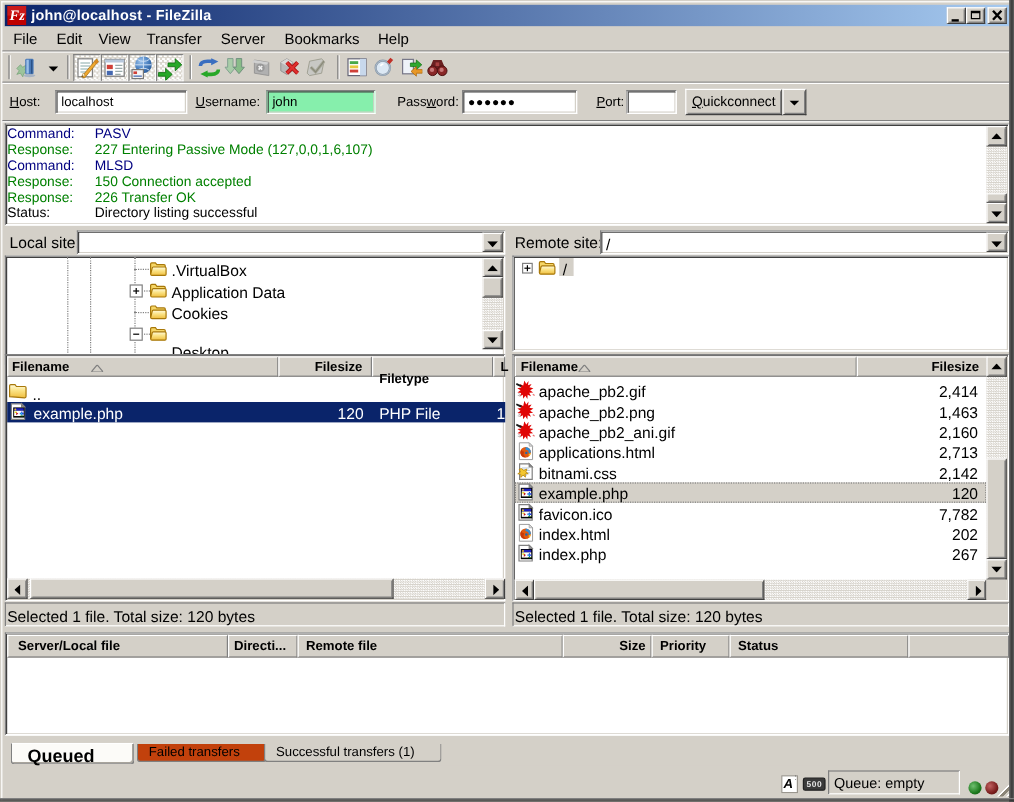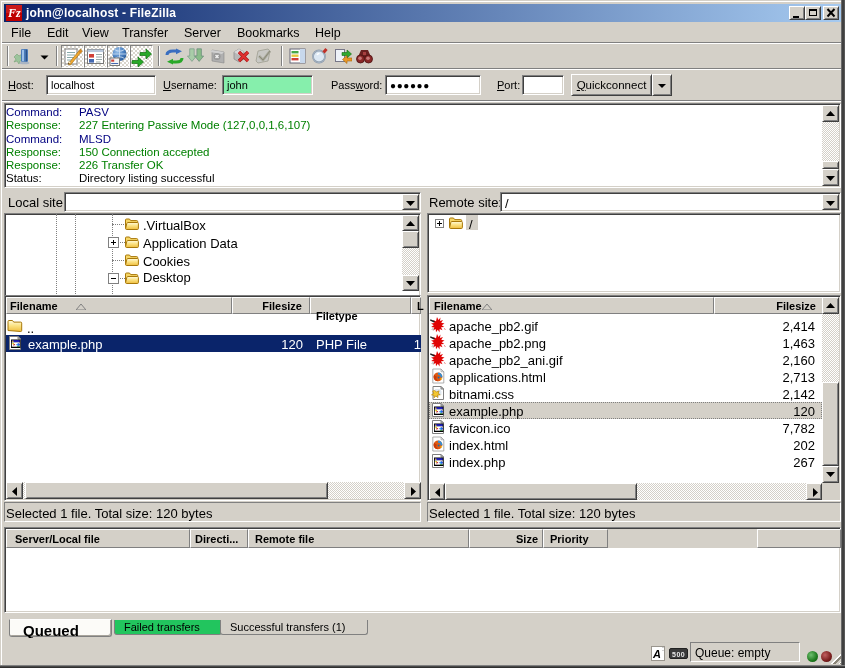--- a/index.html
+++ b/index.html
@@ -338,21 +338,21 @@
         </div>
       <div class="abs" style="left:138px;top:40px">Cookies</div>
       <div class="abs" style="left:103px;top:59px;width:11px;height:11px;background:#fff;border:1px solid #808080">
           <div class="abs" style="left:2px;top:4px;width:5px;height:1px;background:#000"></div>
         </div>
       <div class="abs" style="left:119px;top:56px">
           <svg width="16" height="16">
             <use href="#folder"></use>
           </svg>
         </div>
-      <div class="abs" style="left:138px;top:56px">Desktop</div>
+      <div class="abs" style="left:138px;top:72px">Desktop</div>
       <div class="abs" style="right:1px;top:1px;width:17px;height:76px">
         <div class="abs dither" style="left:0;top:0;width:17px;height:76px"></div>
         <div class="abs raised" style="left:0;top:0;width:17px;height:16px;background:#D4D0C8">
             <svg width="9" height="5" style="position:absolute;left:3px;top:5px">
               <path d="M4.5 0 L9 5 H0z" fill="#000"></path>
             </svg>
           </div>
         <div class="abs raised" style="left:0;top:16px;width:17px;height:17px;background:#D4D0C8"></div>
         <div class="abs raised" style="left:0;bottom:0;width:17px;height:16px;background:#D4D0C8">
             <svg width="9" height="5" style="position:absolute;left:3px;top:5px">
@@ -561,29 +561,32 @@
         </div>
       <div class="abs raised1" style="left:242px;top:0;width:221px;height:19px;background:#D4D0C8">
           <span class="abs" style="left:6px;top:3px">Remote file</span>
         </div>
       <div class="abs raised1" style="left:463px;top:0;width:74px;height:19px;background:#D4D0C8">
           <span class="abs" style="right:4px;top:3px">Size</span>
         </div>
       <div class="abs raised1" style="left:537px;top:0;width:65px;height:19px;background:#D4D0C8">
           <span class="abs" style="left:6px;top:3px">Priority</span>
         </div>
+      <div class="abs raised1" style="left:602px;top:0;width:149px;height:19px;background:#D4D0C8">
+          <span class="abs" style="left:6px;top:3px">Status</span>
+        </div>
       <div class="abs raised1" style="left:751px;top:0;width:84px;height:19px;background:#D4D0C8"></div>
     </div>
   </div>
 
   <div class="abs" id="tabbar" style="left:4px;top:614px;width:837px;height:24px;background:#D4D0C8">
     <div class="abs" style="left:5px;top:5px;width:103px;height:18px;background:#FCFBF8;border:1px solid #808080;border-top:1px solid #fff;border-radius:0 0 3px 3px;box-shadow:inset -1px -1px 0 #a8a49c">
       <span class="abs" style="left:13px;top:2px;font-weight:bold;font-size:15px">Queued files</span>
     </div>
-    <div class="abs" style="left:110px;top:6px;width:108px;height:15px;background:#22c55e;border:1px solid #808080;border-top:none;border-radius:0 0 3px 3px">
+    <div class="abs" style="left:110px;top:6px;width:108px;height:15px;background:#c2410c;border:1px solid #808080;border-top:none;border-radius:0 0 3px 3px">
       <span class="abs" style="left:9px;top:1px;font-size:11px">Failed transfers</span>
     </div>
     <div class="abs" style="left:216px;top:6px;width:148px;height:15px;background:#D4D0C8;border:1px solid #808080;border-top:none;border-radius:0 0 3px 3px">
       <span class="abs" style="left:9px;top:1px;font-size:11px">Successful transfers (1)</span>
     </div>
   </div>
 
   <div class="abs" id="statusbar" style="left:4px;top:638px;width:837px;height:28px;background:#D4D0C8">
     <div class="abs" style="left:647px;top:8px;width:14px;height:15px;background:#fff;border:1px solid #9a968e">
       <span style="position:absolute;left:1px;top:1px;font-size:11px;font-weight:bold;font-style:italic">A</span>

